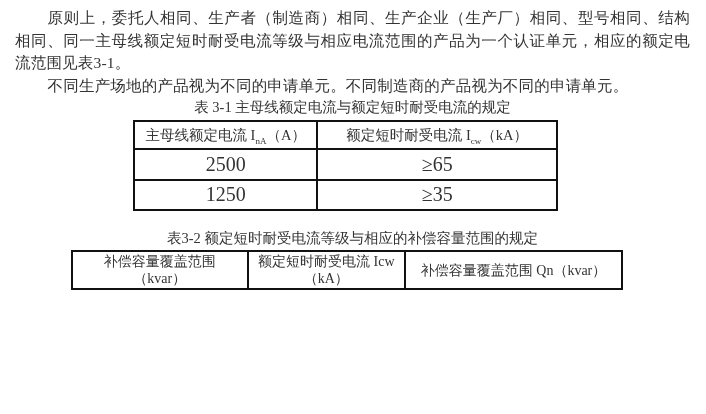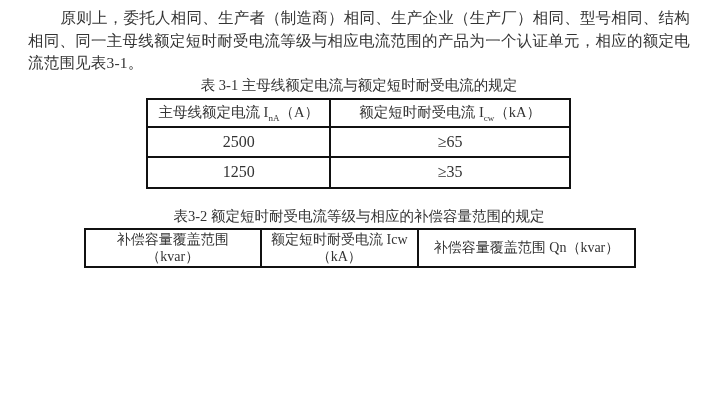--- a/index.html
+++ b/index.html
@@ -11,21 +11,21 @@
     width: 706px;
     height: 414px;
     overflow: hidden;
     font-family: "Liberation Serif", "DejaVu Serif", serif;
     color: #333333;
   }
   .page {
     box-sizing: border-box;
     width: 706px;
     height: 403px;
-    padding: 7px 16px 0 28px;
+    padding: 7px 16px 0 15px;
   }
   .para {
     margin: 0;
     font-size: 15.5px;
     line-height: 22.5px;
     text-align: justify;
     text-indent: 2.1em;
     letter-spacing: 0.2px;
   }
   .para-mid {
@@ -51,21 +51,21 @@
     text-align: center;
     vertical-align: middle;
     font-weight: normal;
     padding: 0;
   }
   .t1 {
     width: 425px;
     margin: 3px 0 0 118px;
   }
   .t1 th { height: 26px; font-size: 14.5px; border-radius: 12px; }
-  .t1 td { height: 28.5px; font-size: 16px; }
+  .t1 td { height: 28.5px; font-size: 20px; }
   .t1 .col-a { width: 43.3%; }
   .t1 .col-b { width: 56.7%; }
   .t2 {
     width: 552px;
     margin: 2px 0 0 56px;
   }
   .t2 th { height: 36px; font-size: 14px; line-height: 17px; }
   .t2 .col-a { width: 31.9%; }
   .t2 .col-b { width: 28.6%; }
   .t2 .col-c { width: 39.5%; }
@@ -74,20 +74,21 @@
     line-height: 0;
   }
 </style>
 </head>
 <body>
 
 <div class="page">
 
   <p class="para">原则上，委托人相同、生产者（制造商）相同、生产企业（生产厂）相同、型号相同、结构相同、同一主母线额定短时耐受电流等级与相应电流范围的产品为一个认证单元，相应的额定电流范围见表3-1。</p>
 
+  <p class="para">不同生产场地的产品视为不同的申请单元。不同制造商的产品视为不同的申请单元。</p>
 
   <p class="tbl-caption cap1">表 3-1 主母线额定电流与额定短时耐受电流的规定</p>
 
   <table class="t1">
     <thead>
       <tr>
         <th class="col-a"><span>主母线额定电流 I</span><sub class="isub">nA</sub><span>（A）</span></th>
         <th class="col-b"><span>额定短时耐受电流 I</span><sub class="isub">cw</sub><span>（kA）</span></th>
       </tr>
     </thead>

